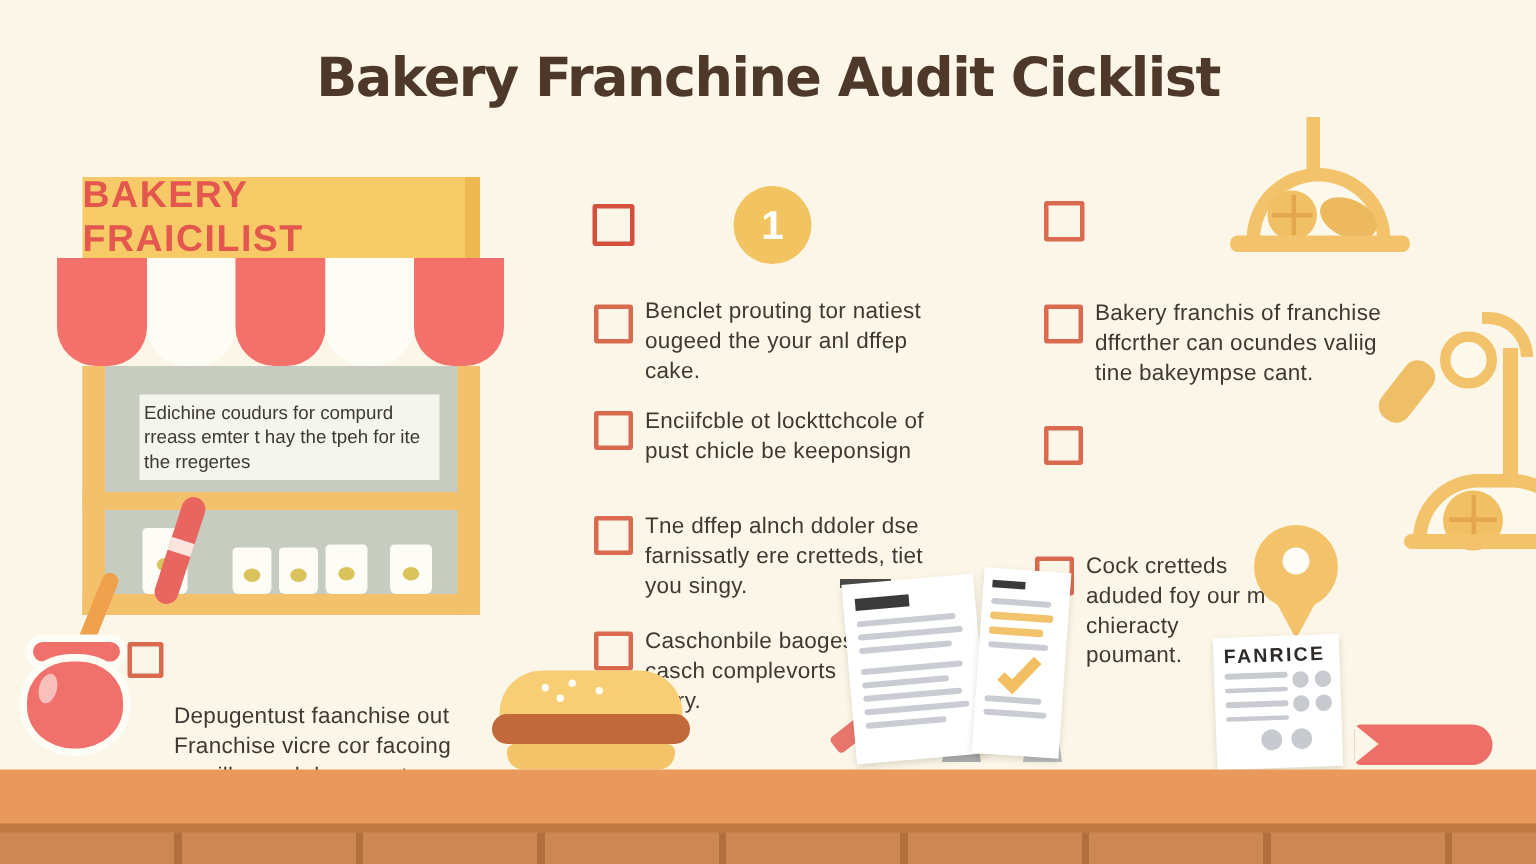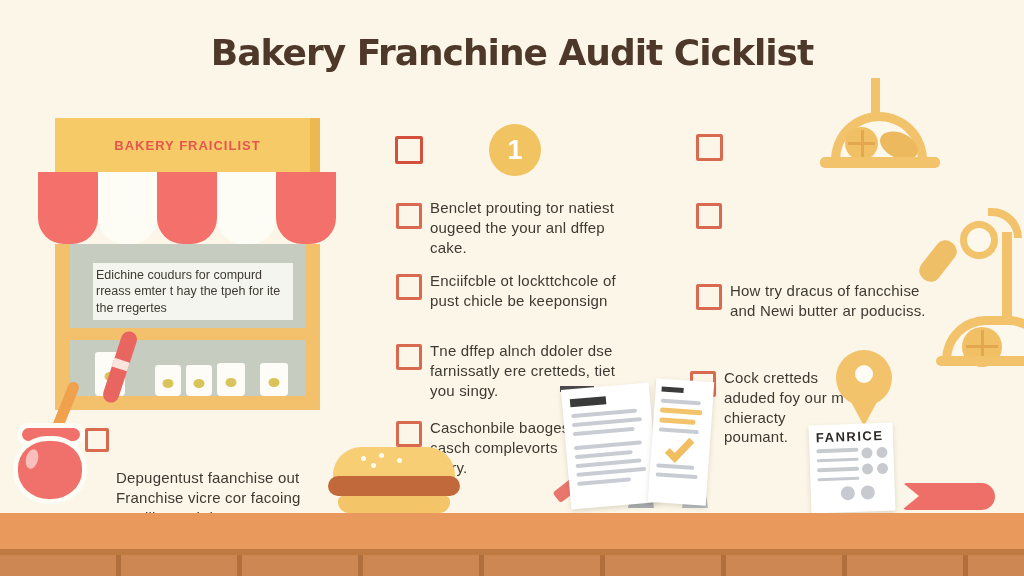--- a/index.html
+++ b/index.html
@@ -9,21 +9,21 @@
 
   .title {
     left:0; right:0; top:32px; text-align:center;
     font-family:"DejaVu Sans", sans-serif; font-weight:bold;
     font-size:36px; letter-spacing:-1px; color:#4D3829;
   }
 
   
   .sign { left:55px; top:118px; width:265px; height:54px; background:#F6CA66;
           box-shadow:inset -10px 0 0 #EDB84F; display:flex; align-items:center; justify-content:center; }
-  .sign-label { color:#E4574F; font-weight:bold; font-size:13px; letter-spacing:1px; }
+  .sign-label { color:#E4574F; font-weight:bold; font-size:25px; letter-spacing:1px; }
   .awning { left:38px; top:172px; width:298px; height:72px; display:flex; }
   .stripe { flex:1; border-radius:0 0 26px 26px; }
   .stripe.red { background:#F3706B; } .stripe.white { background:#FDFCF5; }
   .shelf { left:55px; top:244px; width:265px; height:166px; background:#C6CCC0;
            border-left:15px solid #F3C06B; border-right:15px solid #F3C06B; border-bottom:14px solid #F3C06B; }
   .shelf-divider { left:55px; top:328px; width:265px; height:12px; background:#F3C06B; }
   .note { left:93px; top:263px; width:200px; padding:4px 3px; background:rgba(250,250,244,.88);
           font-size:12.5px; color:#3E3A33; text-align:left; line-height:1.3; }
   .cup { position:absolute; background:#FDFCF7; border-radius:3px 3px 4px 4px; }
   .cup::after { content:""; position:absolute; left:50%; top:45%; width:11px; height:9px;
@@ -160,23 +160,23 @@
   <div class="abs item-text" style="left:430px;top:341px;width:207px;">Tne dffep alnch ddoler dse farnissatly ere cretteds, tiet you singy.</div>
 
   <div class="abs cb" style="left:396px;top:421px;width:26px;height:26px;"></div>
   <div class="abs item-text" style="left:430px;top:418px;width:168px;">Caschonbile baoges, casch complevorts mary.</div>
 
   <div class="abs dash"></div>
 
   <div class="abs cb" style="left:696px;top:134px;width:27px;height:27px;"></div>
 
   <div class="abs cb" style="left:696px;top:203px;width:26px;height:26px;"></div>
+  <div class="abs item-text" style="left:730px;top:199px;width:212px;">Bakery franchis of franchise dffcrther can ocundes valiig tine bakeympse cant.</div>
 
   <div class="abs cb" style="left:696px;top:284px;width:26px;height:26px;"></div>
-  <div class="abs item-text" style="left:730px;top:281px;width:212px;">How try dracus of fancchise and Newi butter ar poduciss.</div>
 
   <div class="abs cb" style="left:690px;top:371px;width:26px;height:26px;"></div>
   <div class="abs item-text" style="left:724px;top:368px;width:128px;">Cock cretteds aduded foy our m chieracty poumant.</div>
 
   <div class="abs burger">
     <div class="bun-top"></div>
     <div class="bun-dots"></div>
     <div class="patty"></div>
     <div class="bun-bottom"></div>
   </div>

